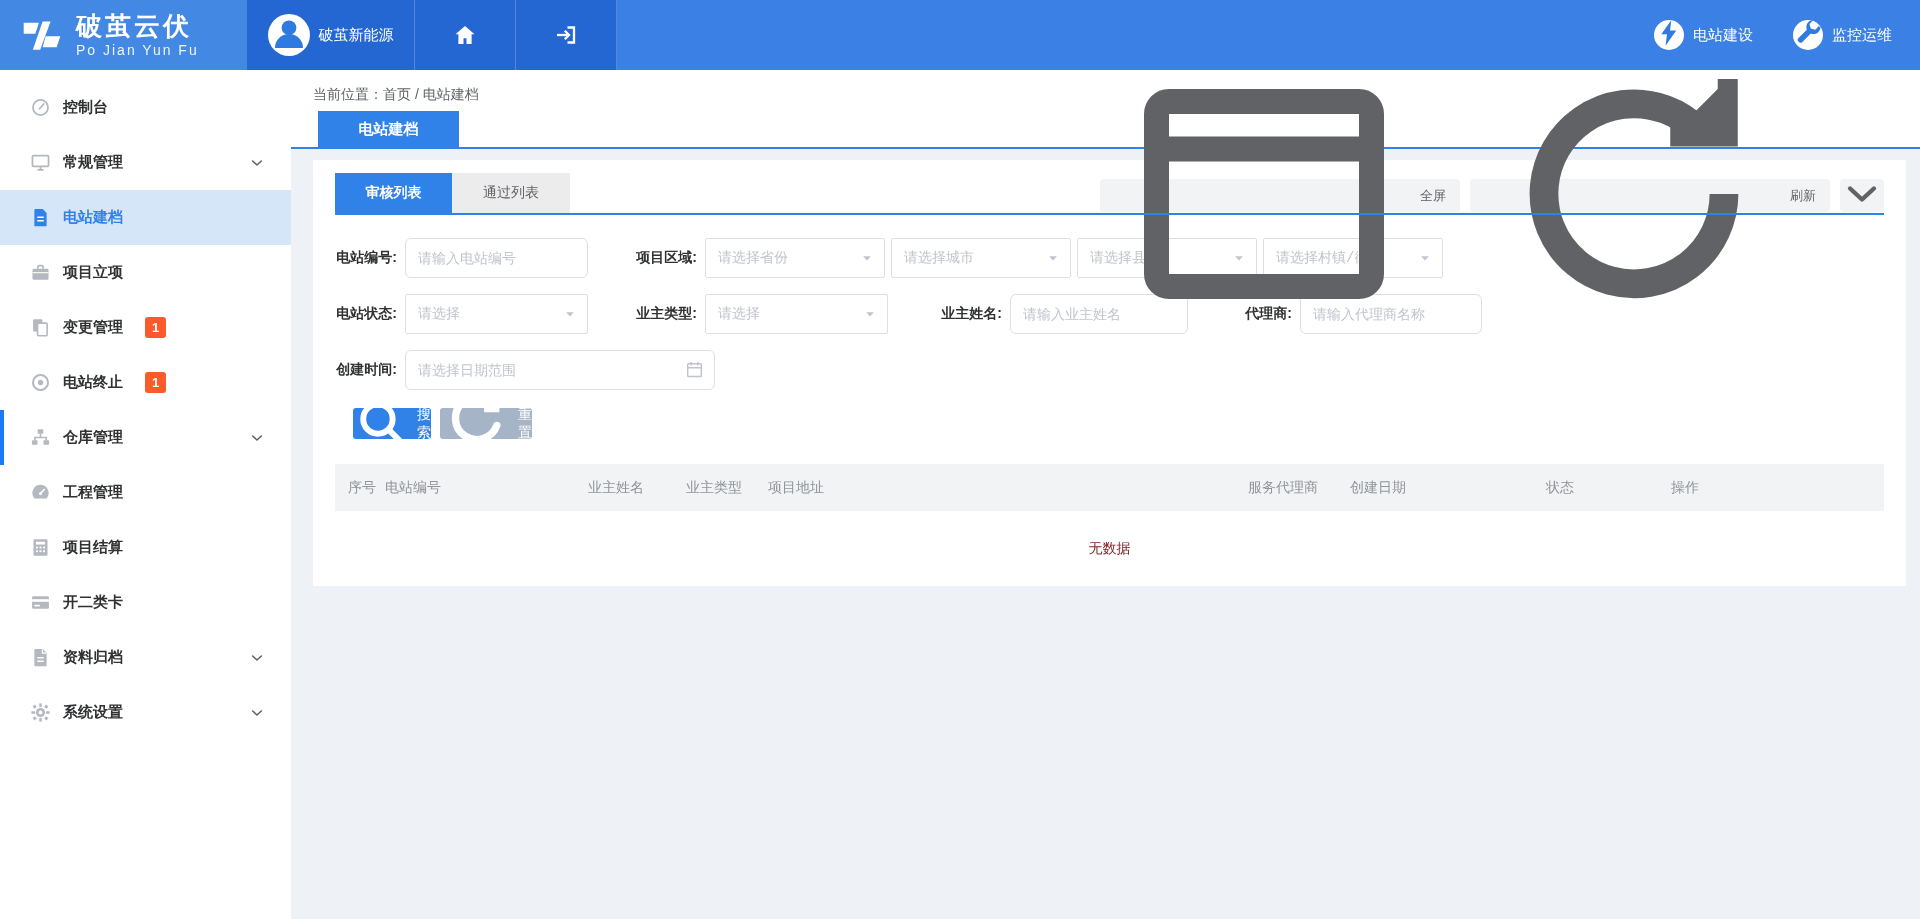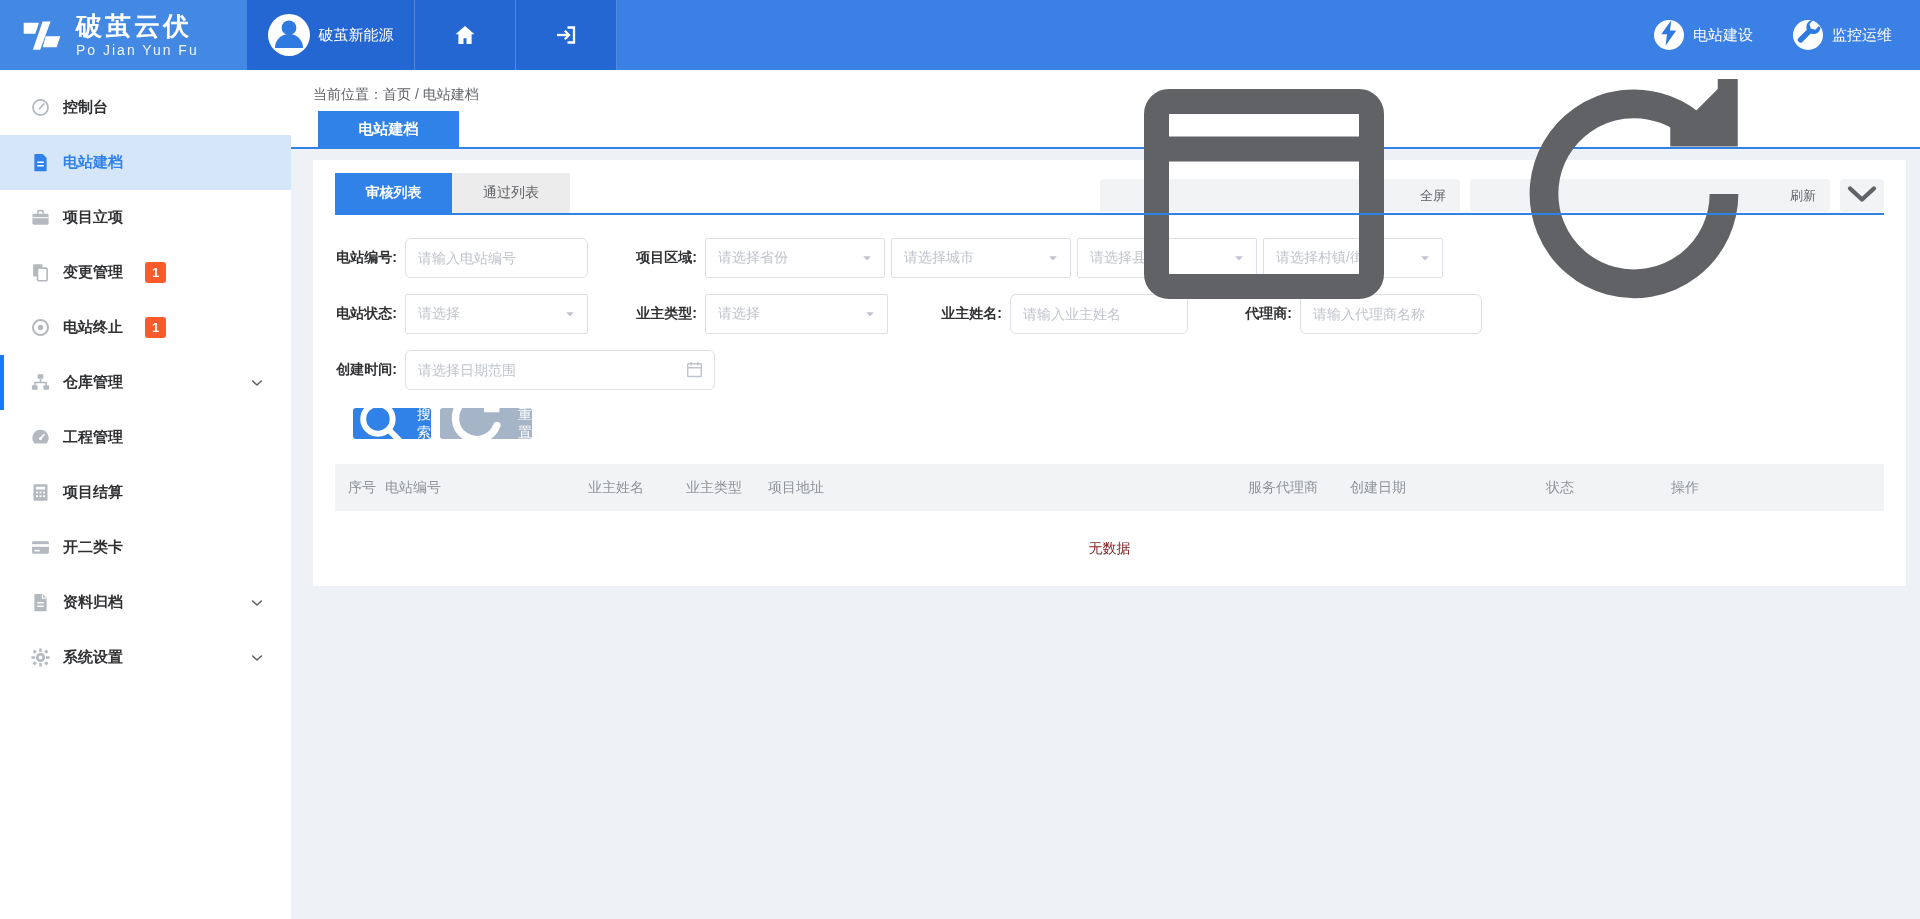--- a/index.html
+++ b/index.html
@@ -60,21 +60,21 @@
   .tool-btn.chev-only { width:44px; justify-content:center; padding:0; }
 
   
   .form { margin-top:23px; }
   .frow { display:flex; align-items:center; margin-bottom:16px; }
   .flabel { font-size:14px; font-weight:bold; color:#303133; text-align:right; padding-right:8px; flex-shrink:0; }
   .w70{width:70px;} .w75{width:75px;} .w65{width:65px;}
   .fin { height:40px; border:1px solid #dcdfe6; border-radius:6px; background:#fff; font-size:14px; color:#606266; padding:0 12px; font-family:inherit; outline:none; }
   .fin::placeholder { color:#c0c4cc; }
   .fselect { height:40px; border:1px solid #dcdfe6; border-radius:2px; background:#fff; display:flex; align-items:center; padding:0 10px 0 12px; cursor:pointer; }
-  .fselect .ph { font-size:14px; color:#c0c4cc; flex:1; white-space:nowrap; overflow:hidden; }
+  .fselect .ph { font-size:14px; color:#c0c4cc; flex:1; white-space:nowrap; overflow:hidden;font-family:Liberation Mono, monospace; }
   .caret { width:14px; height:14px; color:#c0c4cc; flex-shrink:0; }
   .caret svg { width:14px; height:14px; }
   .spacer47 { width:47px; flex-shrink:0; }
   .date-wrap { position:relative; width:310px; }
   .date-wrap .fin { width:310px; padding-right:38px; }
   .cal-ic { position:absolute; right:11px; top:10px; width:19px; height:19px; color:#c0c4cc; pointer-events:none; }
   .cal-ic svg { width:19px; height:19px; }
 
   
   .actions { margin-left:18px; margin-top:18px; display:flex; gap:9px; }
@@ -151,20 +151,32 @@
 <div class="sidebar">
   <nav id="sidebar-nav">
       <div class="side-item">
         <span class="side-ic" style="display: block;">
           <svg viewBox="0 0 24 24" style="width: 100%; height: 100%;">
             <circle cx="12" cy="12" r="8.6" fill="none" stroke="currentColor" stroke-width="2"></circle>
             <path d="M10.8 13.4 15.8 8" stroke="currentColor" stroke-width="2" stroke-linecap="round"></path>
           </svg>
         </span>
         <span class="side-label">控制台</span>
+      </div>
+      <div class="side-item">
+        <span class="side-ic" style="display: block;">
+          <svg viewBox="0 0 24 24" style="width: 100%; height: 100%;">
+            <rect x="2.8" y="4" width="18.4" height="12.4" rx="1.4" fill="none" stroke="currentColor" stroke-width="2"></rect>
+            <path d="M8.5 20.4h7M12 16.4v4" stroke="currentColor" stroke-width="2"></path>
+          </svg>
+        </span>
+        <span class="side-label">常规管理</span>
+        <span class="side-chev" style="display: block;"><svg viewBox="0 0 24 24" fill="none" stroke="currentColor" stroke-width="2.4" stroke-linecap="round" stroke-linejoin="round" style="width: 100%; height: 100%;">
+            <path d="M5.5 9l6.5 6 6.5-6"></path>
+          </svg></span>
       </div>
       <div class="side-item active">
         <span class="side-ic" style="display: block;">
           <svg viewBox="0 0 24 24" style="width: 100%; height: 100%;">
             <path d="M6 2.4h8.6L19 6.8V21a1 1 0 0 1-1 1H6a1 1 0 0 1-1-1V3.4a1 1 0 0 1 1-1z" fill="currentColor"></path>
             <path d="M8.3 11.6h7.4M8.3 15.8h7.4" stroke="#fff" stroke-width="1.7"></path>
           </svg>
         </span>
         <span class="side-label">电站建档</span>
       </div>

